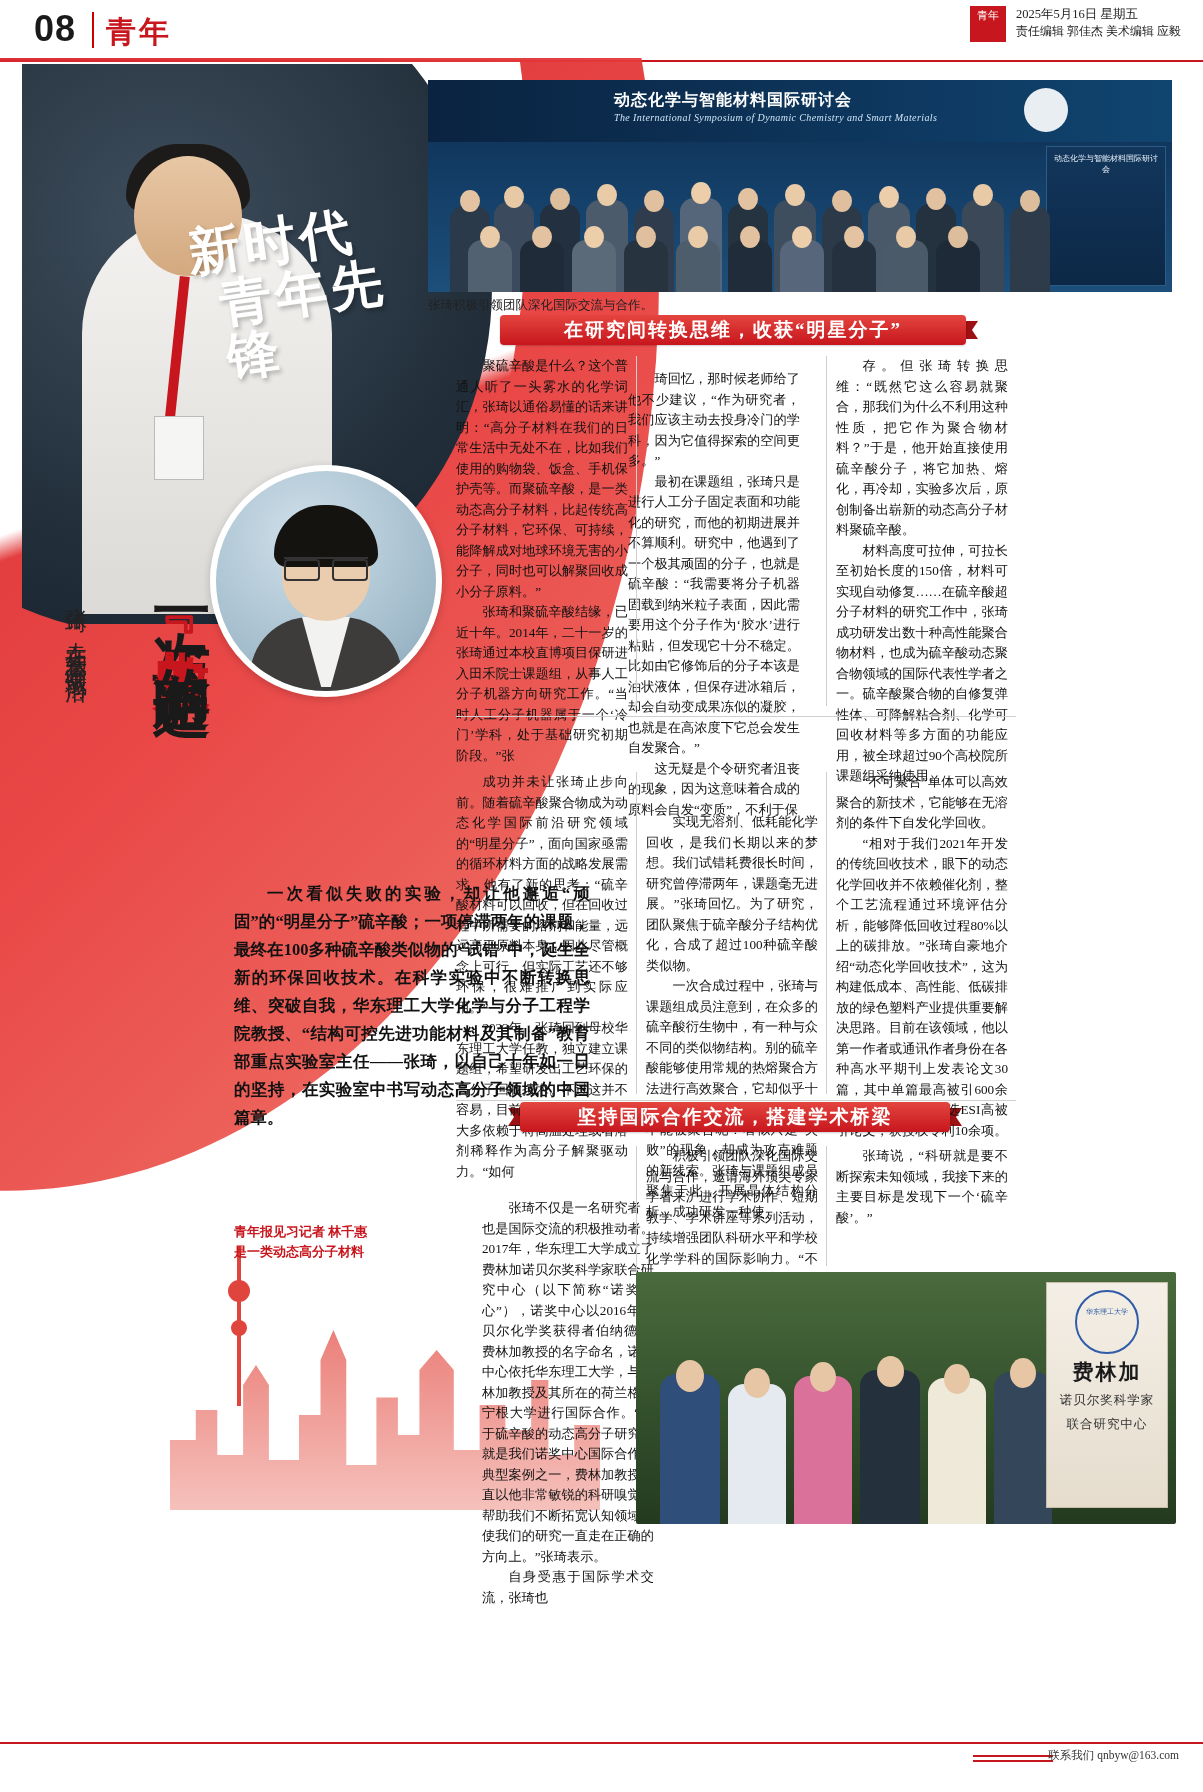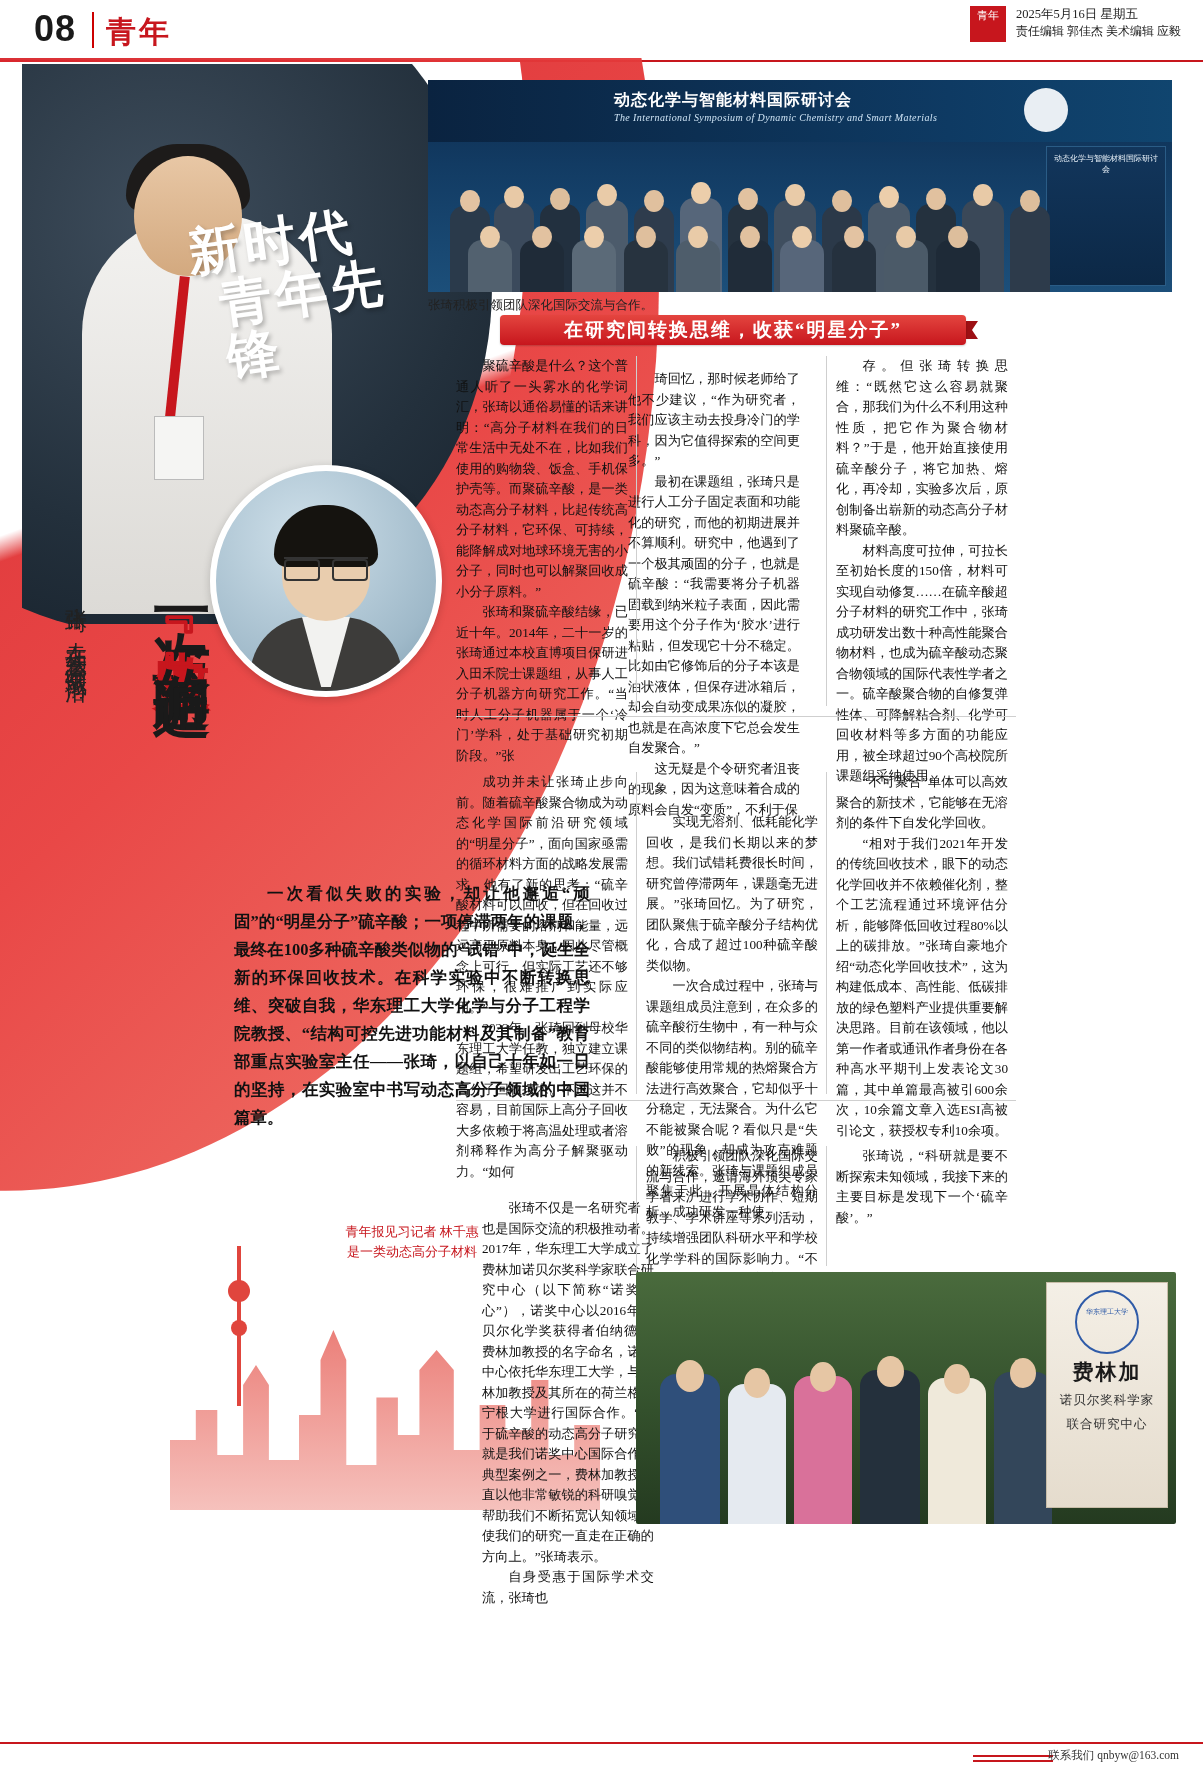--- a/index.html
+++ b/index.html
@@ -171,21 +171,21 @@
     position:absolute;font-size:13.2px;line-height:20.5px;color:#111;
     text-align:justify;text-justify:inter-ideograph;
   }
   .col p{margin:0 0 0 0;text-indent:2em;}
   .lede{
     position:absolute;font-size:16.5px;line-height:28px;color:#111;font-weight:bold;
     text-align:justify;
   }
   .lede p{margin:0;text-indent:2em;}
   .byline{
-    position:absolute;font-size:13px;color:#c7161d;font-weight:normal;text-align:center;line-height:20px;
+    position:absolute;font-size:13px;color:#c7161d;font-weight:bold;text-align:left;line-height:20px;
   }
 
   .vrule{position:absolute;width:1px;background:#cfcfcf;}
   .hrule{position:absolute;height:1px;background:#cfcfcf;}
 
   
   .bottom-photo{
     position:absolute;left:636px;top:1272px;width:540px;height:252px;
     background:linear-gradient(180deg,#4a6b3d 0%,#33502c 55%,#243a20 100%);
     overflow:hidden;border-radius:2px;
@@ -366,20 +366,21 @@
   </div>
   <div class="col" style="left:836px;top:772px;width:172px;height:340px;">
     <p>“不可聚合”单体可以高效聚合的新技术，它能够在无溶剂的条件下自发化学回收。</p>
     <p>“相对于我们2021年开发的传统回收技术，眼下的动态化学回收并不依赖催化剂，整个工艺流程通过环境评估分析，能够降低回收过程80%以上的碳排放。”张琦自豪地介绍“动态化学回收技术”，这为构建低成本、高性能、低碳排放的绿色塑料产业提供重要解决思路。目前在该领域，他以第一作者或通讯作者身份在各种高水平期刊上发表论文30篇，其中单篇最高被引600余次，10余篇文章入选ESI高被引论文，获授权专利10余项。</p>
   </div>
 
   <div class="vrule" style="left:636px;top:772px;height:322px;"></div>
   <div class="vrule" style="left:826px;top:772px;height:322px;"></div>
   <div class="hrule" style="left:456px;top:1100px;width:560px;"></div>
 
+  <div class="ribbon" style="left:520px;top:1102px;width:430px;">坚持国际合作交流，搭建学术桥梁</div>
 
   <div class="col" style="left:456px;top:1198px;width:172px;height:330px;margin-left:26px;">
     <p>张琦不仅是一名研究者，也是国际交流的积极推动者。2017年，华东理工大学成立了费林加诺贝尔奖科学家联合研究中心（以下简称“诺奖中心”），诺奖中心以2016年诺贝尔化学奖获得者伯纳德·L.费林加教授的名字命名，诺奖中心依托华东理工大学，与费林加教授及其所在的荷兰格罗宁根大学进行国际合作。“关于硫辛酸的动态高分子研究，就是我们诺奖中心国际合作的典型案例之一，费林加教授一直以他非常敏锐的科研嗅觉，帮助我们不断拓宽认知领域，使我们的研究一直走在正确的方向上。”张琦表示。</p>
     <p>自身受惠于国际学术交流，张琦也</p>
   </div>
   <div class="col" style="left:646px;top:1146px;width:172px;height:330px;">
     <p>积极引领团队深化国际交流与合作，邀请海外顶尖专家学者来沪进行学术协作、短期教学、学术讲座等系列活动，持续增强团队科研水平和学校化学学科的国际影响力。“不仅有学术同行间的交流，也有走进上海多所中学进行科普讲解，在学生心田播撒科研种子。”张琦回忆。</p>
     <p>谈及未来的科研方向，这位已在动态高分子领域打下标签的研究者有着清晰的思考。“未来我想逐步走出‘舒适区’，进一步拓展新的动态聚合物体系。”</p>
   </div>
   <div class="col" style="left:836px;top:1146px;width:172px;height:120px;">

